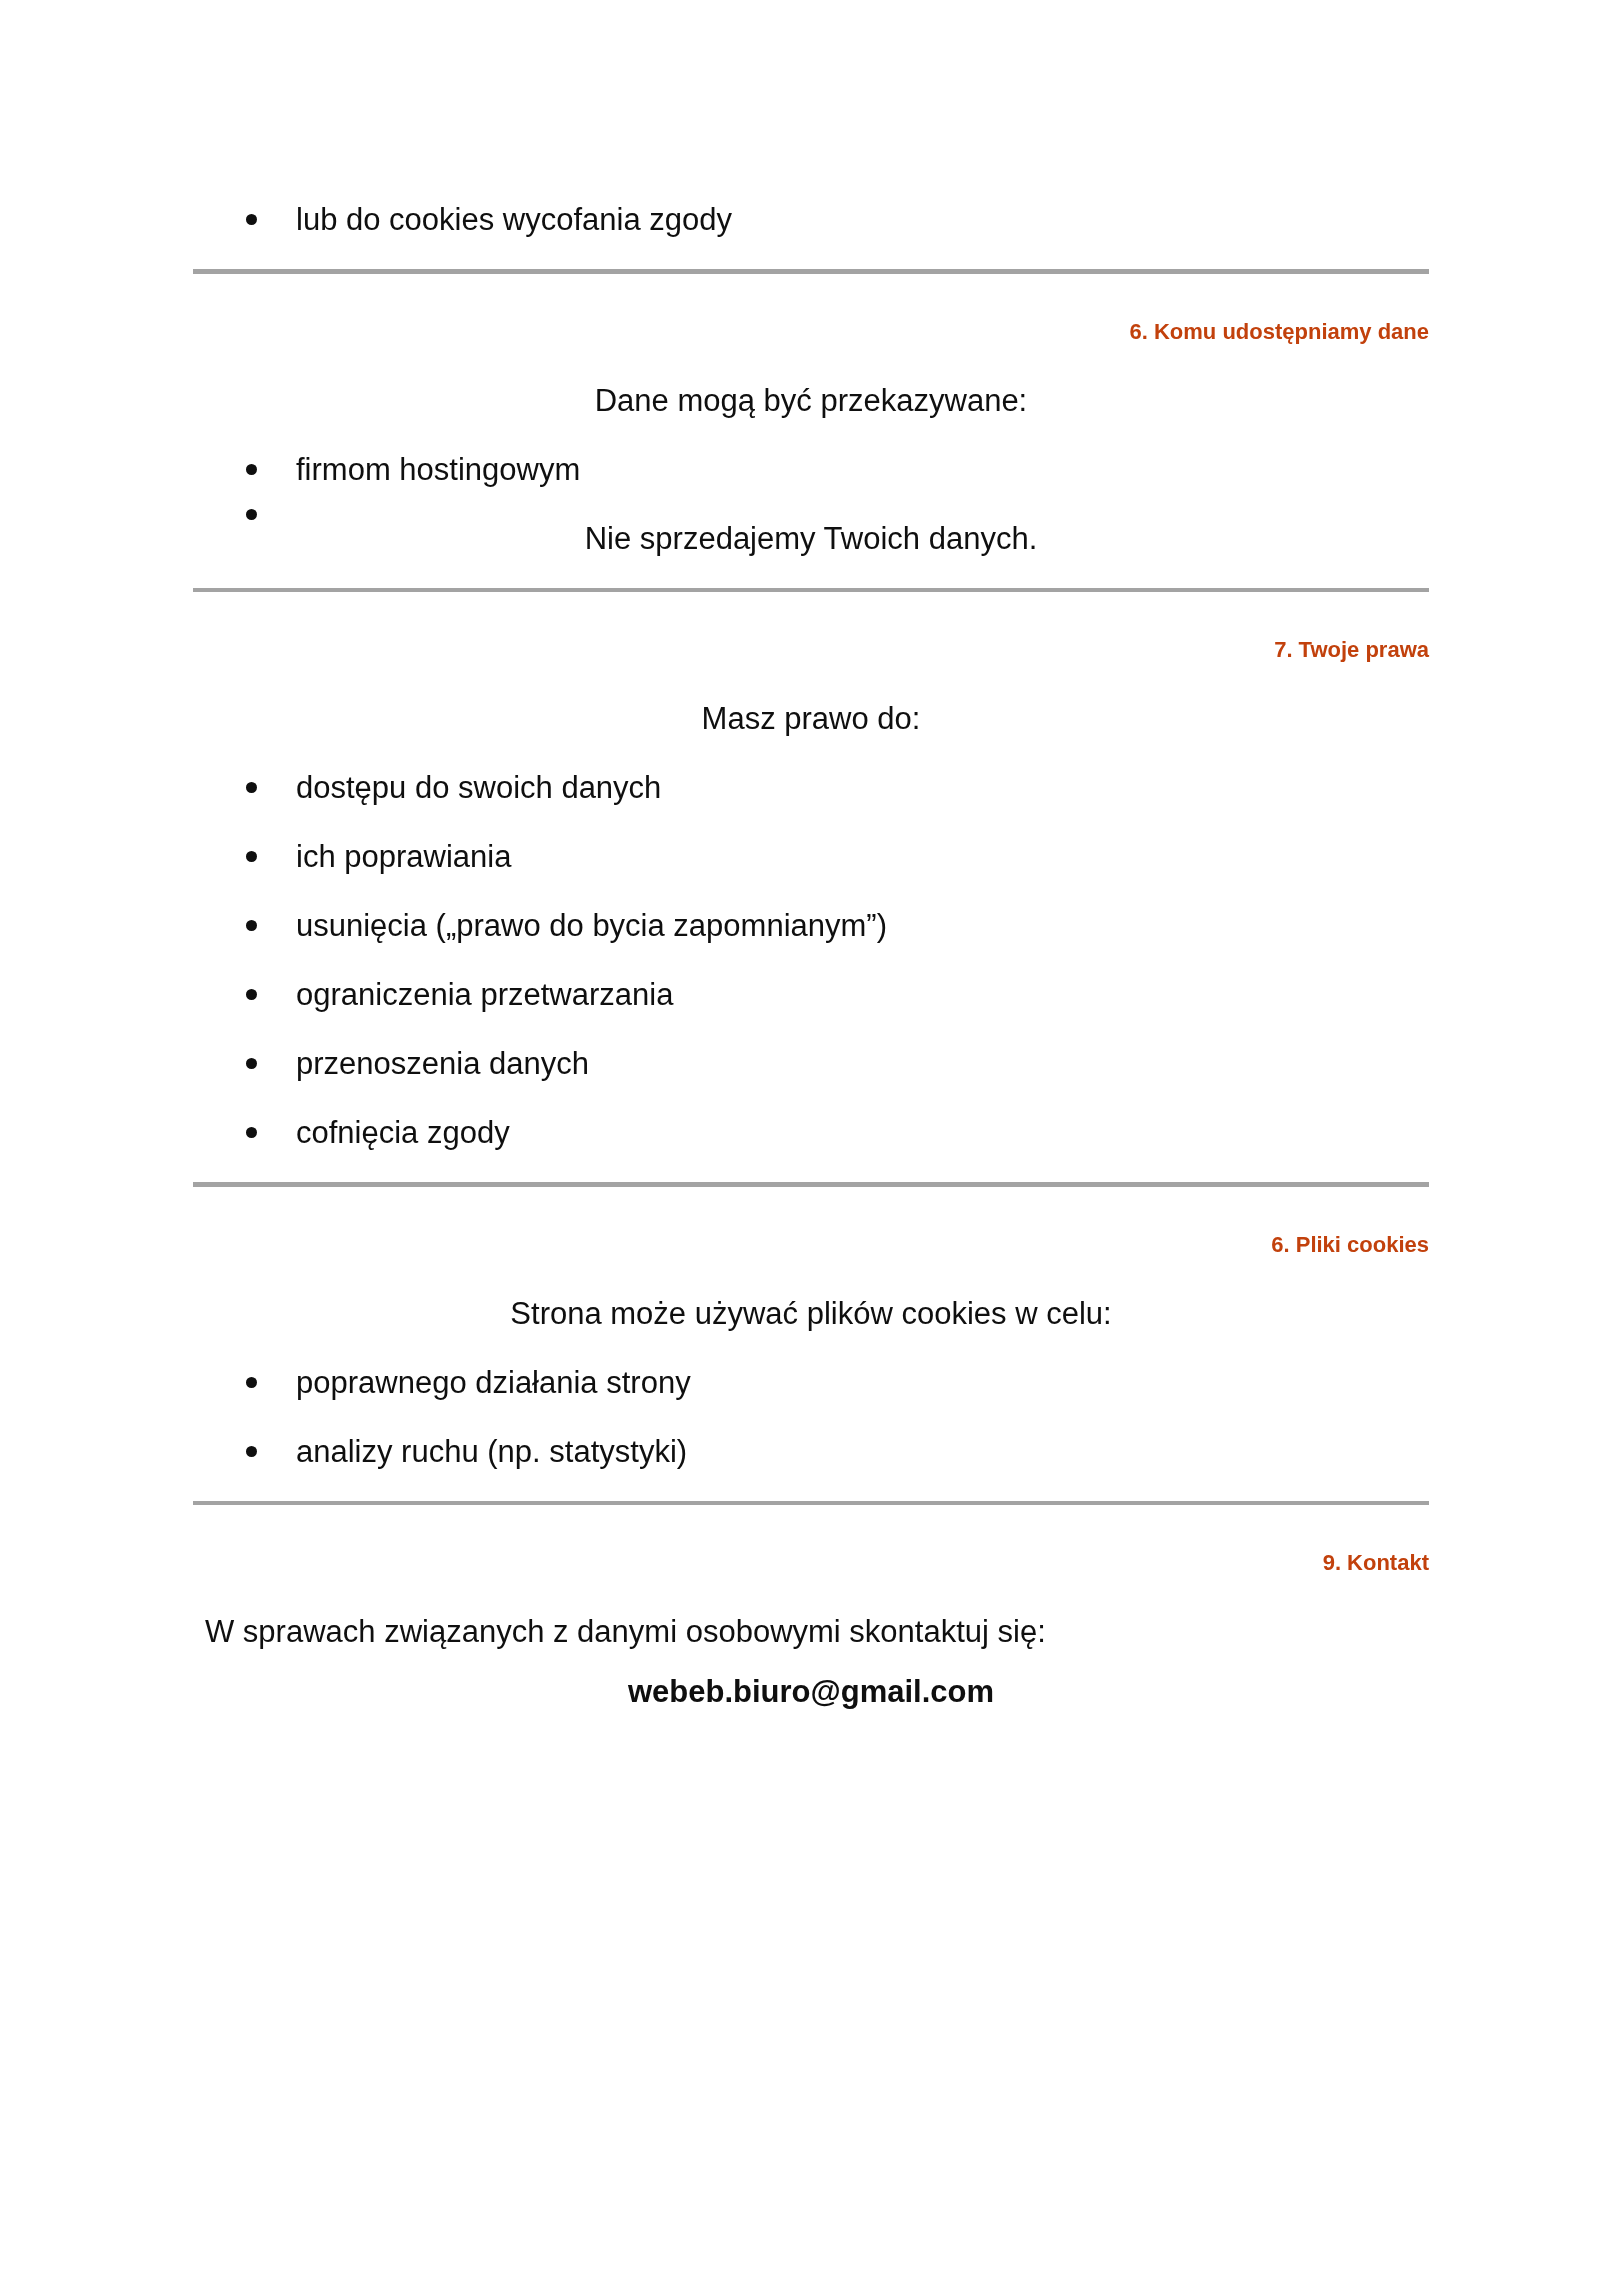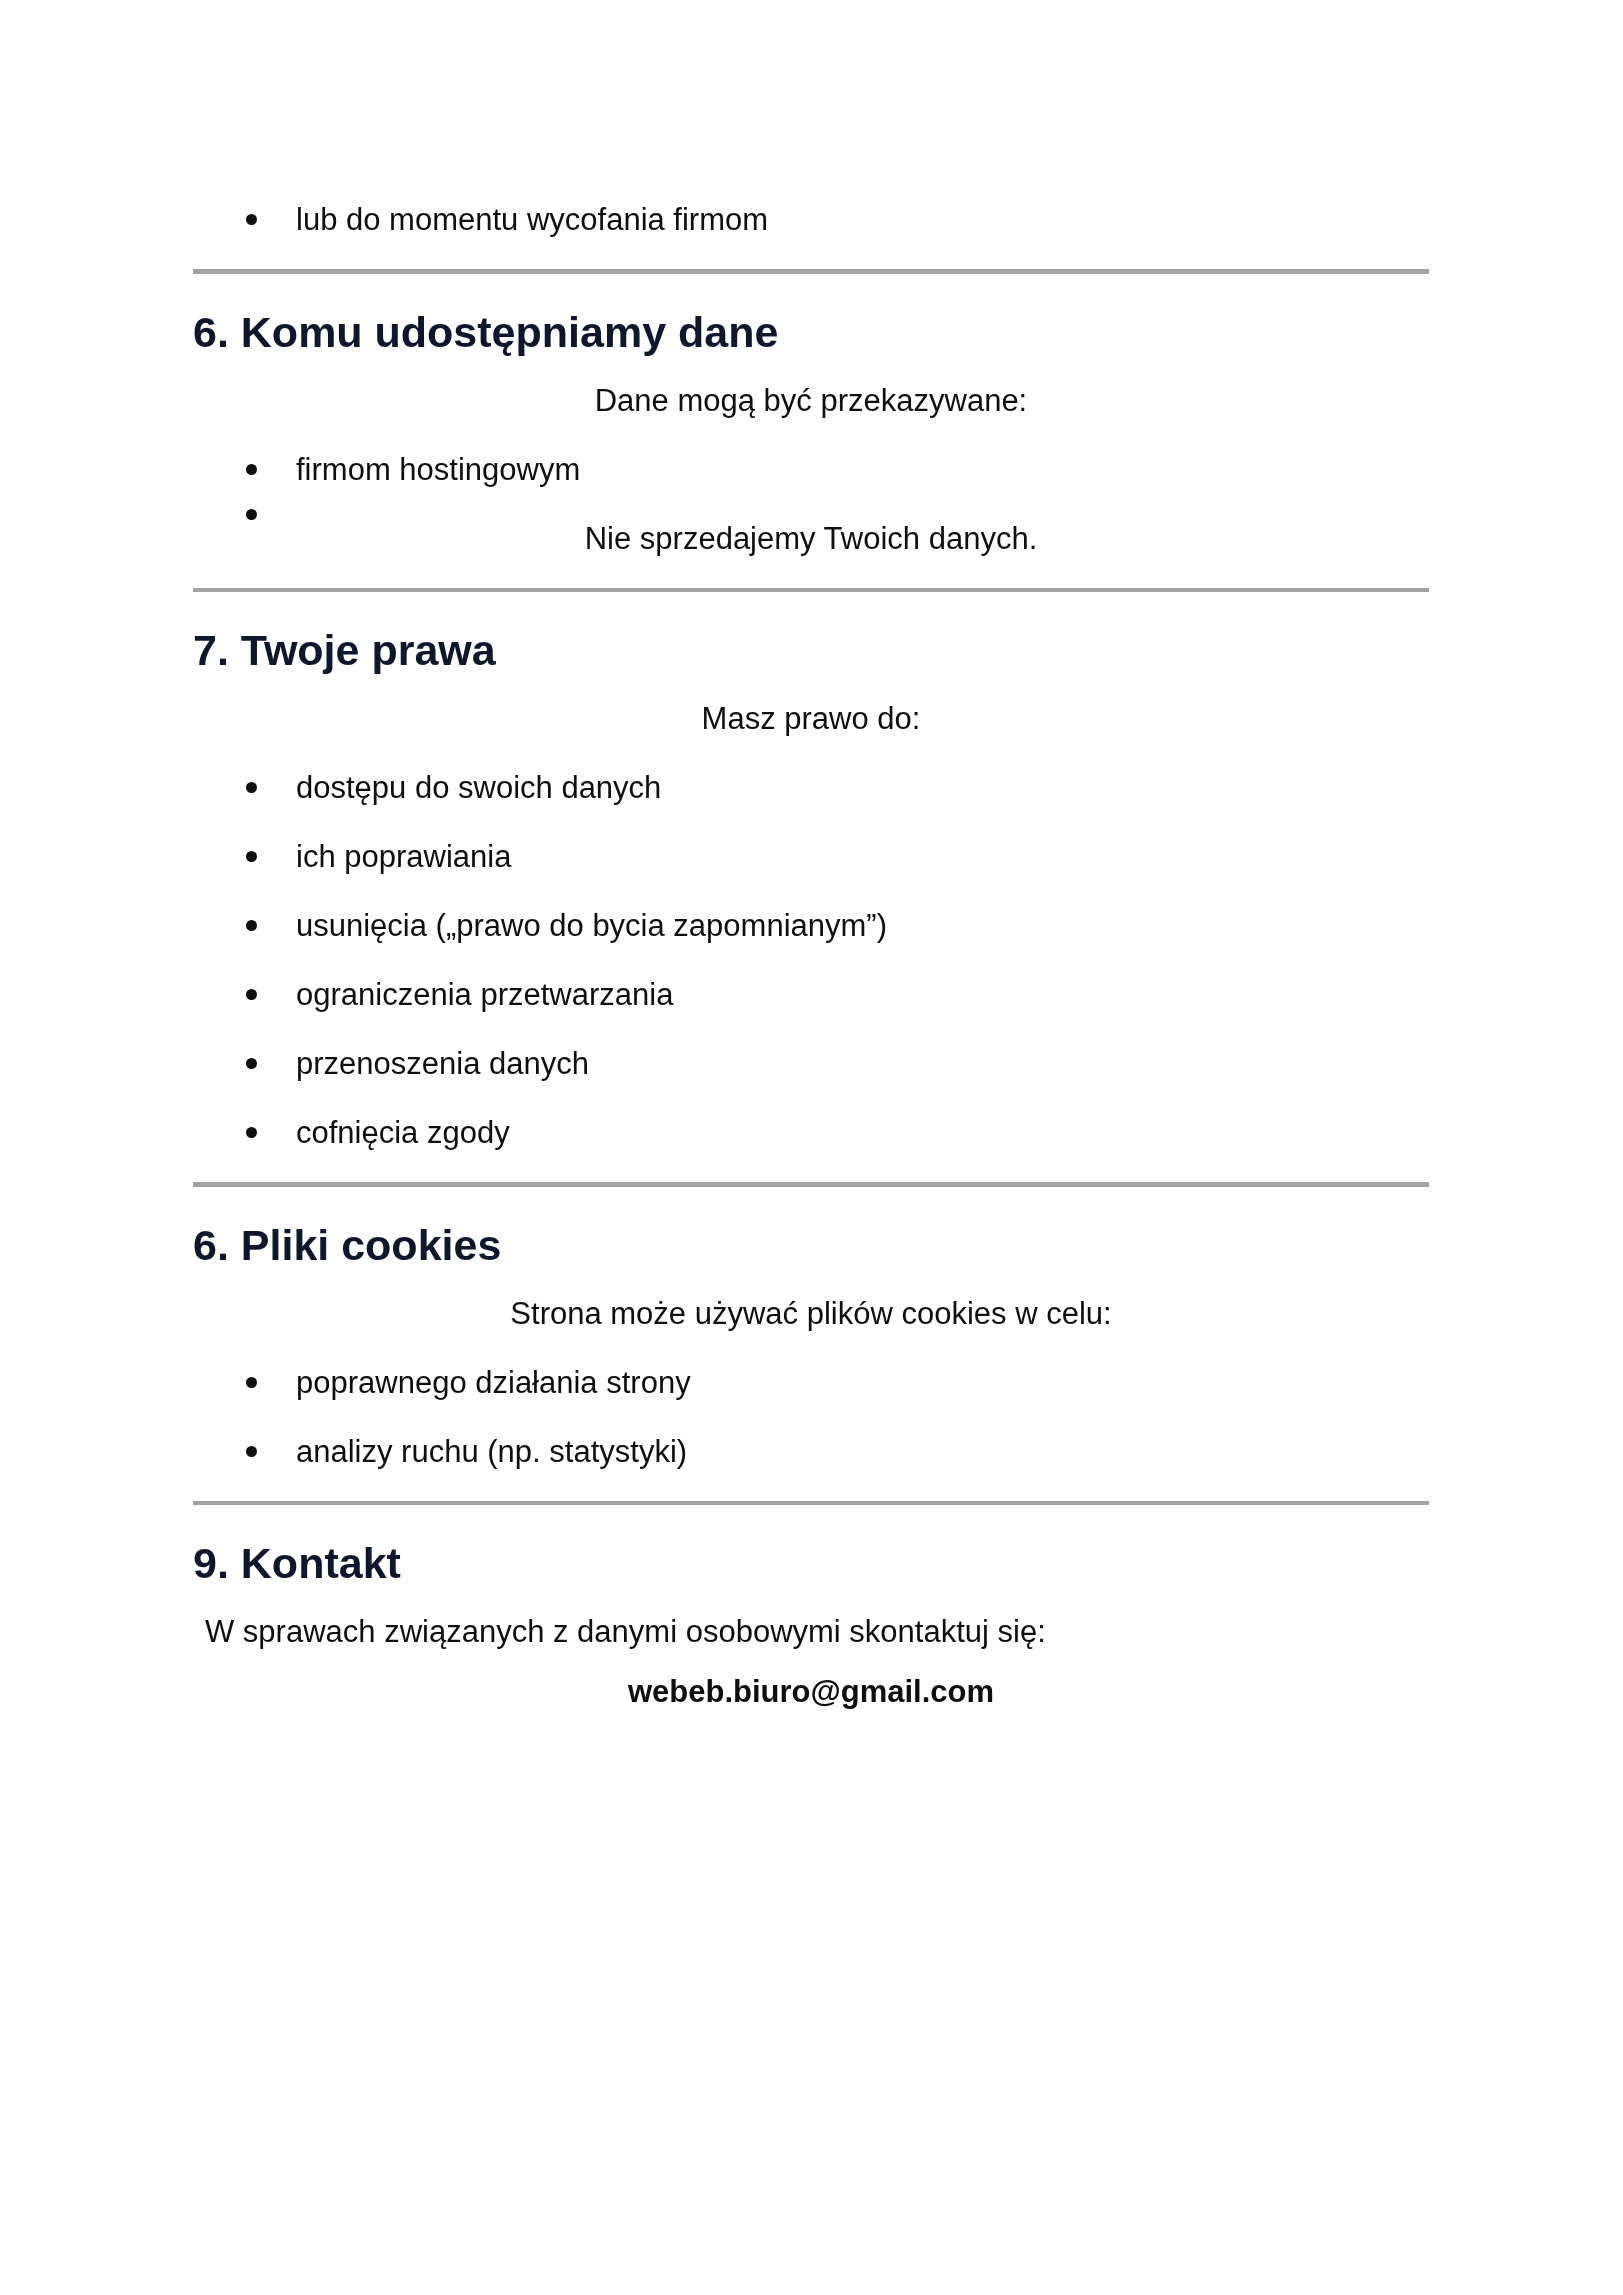--- a/index.html
+++ b/index.html
@@ -20,26 +20,26 @@
   }
   .content {
     padding: 196px 194px 0 193px;
   }
   .para {
     margin: 0 0 21px 0;
     line-height: 48px;
     text-align: center;
   }
   .section-heading {
-    font-size: 43px;
+    font-size: 22px;
     font-weight: bold;
-    text-align: left;
+    text-align: right;
     margin: 0 0 21px 0;
     line-height: 48px;
-    color: #0f172a;
+    color: #c2410c;
   }
   .bullet-row {
     position: relative;
     padding-left: 103px;
     margin: 0 0 21px 0;
     line-height: 48px;
   }
   .bullet-dot {
     position: absolute;
     left: 53px;
@@ -69,21 +69,21 @@
   }
 </style>
 </head>
 <body>
 
 <div class="page">
   <div class="content">
 
     <div class="bullet-row">
       <span class="bullet-dot"></span>
-      <span>lub do momentu wycofania firmom</span>
+      <span>lub do cookies wycofania zgody</span>
     </div>
 
     <hr class="divider">
 
     <h2 class="section-heading">6. Komu udostępniamy dane</h2>
     <p class="para">Dane mogą być przekazywane:</p>
     <div class="bullet-row">
       <span class="bullet-dot"></span>
       <span>firmom hostingowym</span>
     </div>

